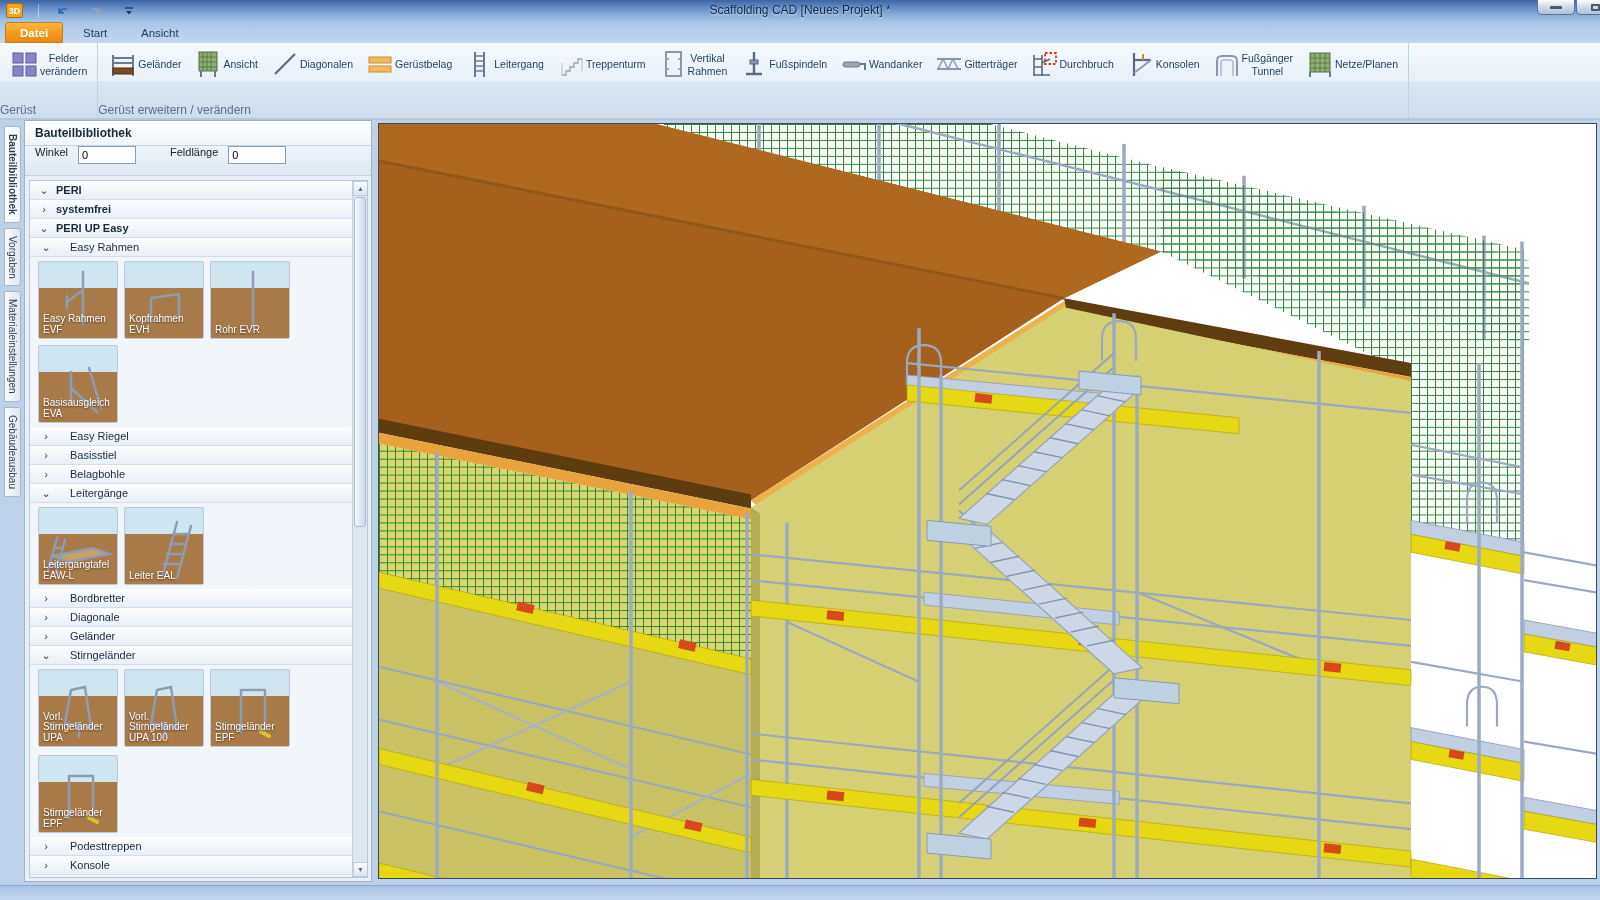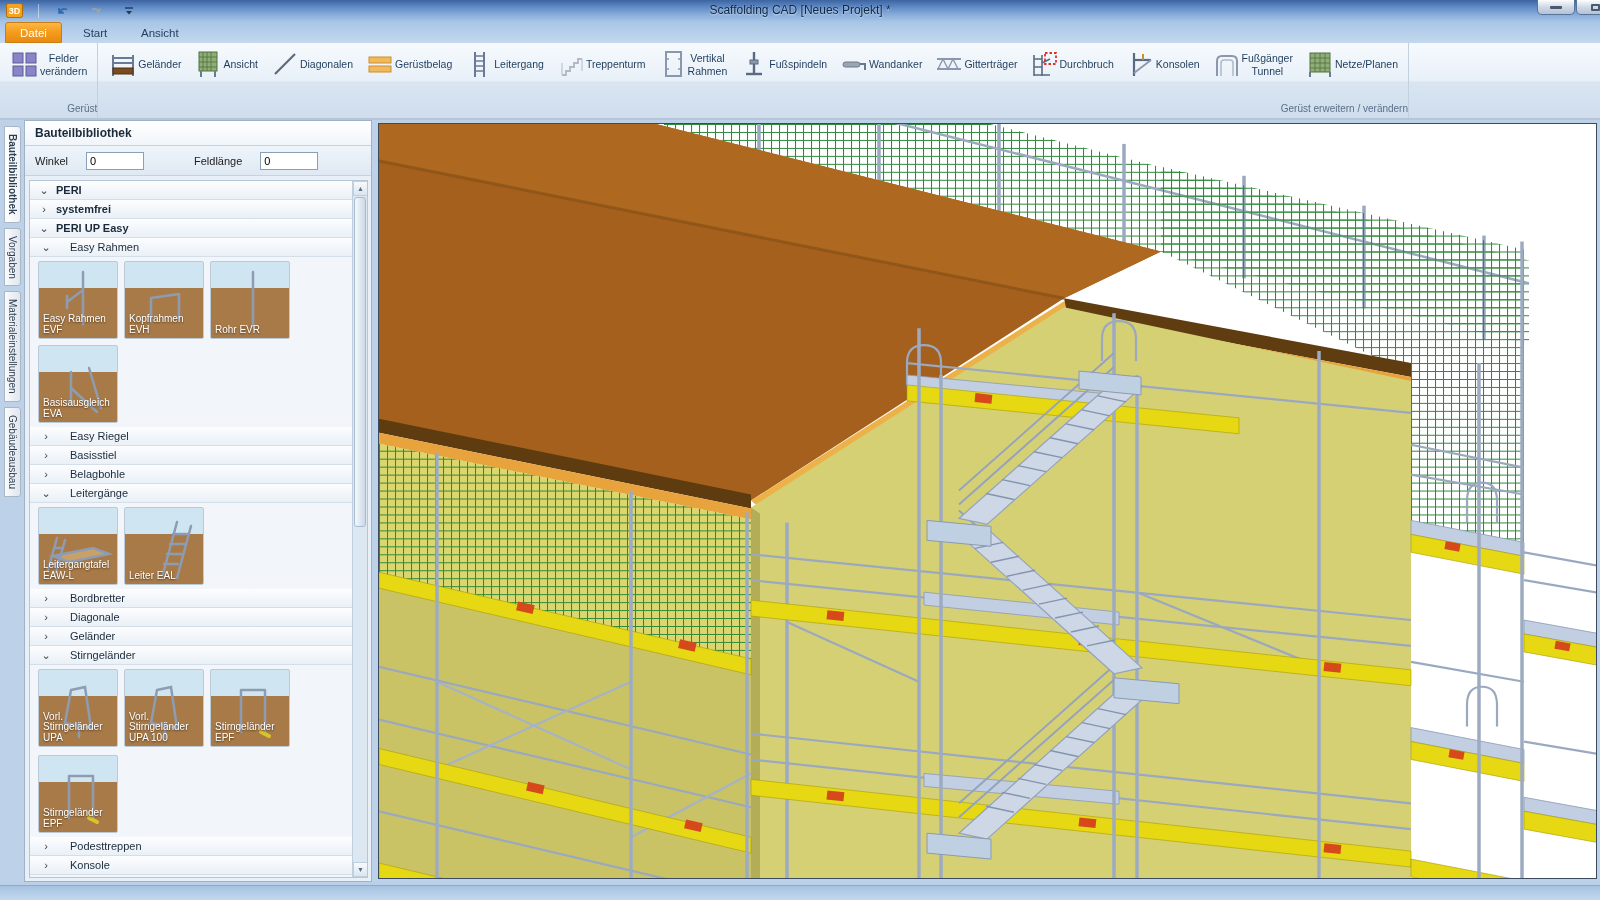--- a/index.html
+++ b/index.html
@@ -18,51 +18,51 @@
   .win-btn { width:38px; height:15px; margin-left:1px; border:1px solid #58749a; border-top:none;
     border-radius:0 0 5px 5px; background:linear-gradient(180deg,#fdfdfd,#cfd9e6 50%,#b4c2d4);
     display:flex; align-items:center; justify-content:center; font-size:9px; color:#333; }
   .win-btn .dash { width:12px; height:3px; background:#4a5a6e; border-radius:1px; }
 
   
   .tabrow { position:absolute; left:0; top:22px; width:1600px; height:21px;
     background:linear-gradient(180deg,#a9c6e6,#c3d8ee); }
   .tab { position:absolute; top:0; height:21px; padding:0 14px; display:flex; align-items:center;
     font-size:11.5px; color:#1e3c5c; cursor:default; }
-  .tab.accent { background:linear-gradient(180deg,#fbb843,#f59d1e 45%,#e88a10); color:#fff; font-weight:normal;
+  .tab.accent { background:linear-gradient(180deg,#fbb843,#f59d1e 45%,#e88a10); color:#fff; font-weight:bold;
     border-radius:3px 3px 0 0; border:1px solid #c97d14; }
   .tab.active { background:linear-gradient(180deg,#fdfeff,#f0f5fb); border:1px solid #b9c8da; border-bottom:none;
     border-radius:3px 3px 0 0; color:#1e3c5c;margin-top:37px; }
 
   
   .ribbon { position:absolute; left:0; top:43px; width:1600px; height:77px;
     background:linear-gradient(180deg,#f6fafd 0%,#e8f0f8 50%,#d9e5f1 52%,#cfdded 100%);
     border-bottom:2px solid #b6c6d8; display:flex; }
   .rgroup { position:relative; height:100%; display:flex; flex-direction:column; border-right:1px solid #c2d0e0; }
   .rgroup-buttons { flex:1; display:flex; align-items:flex-start; padding:3px 4px 0 4px; }
   .rbtn { display:flex; align-items:center; justify-content:flex-start;
     min-width:46px; padding:2px 5px 1px 5px; border-radius:3px; border:1px solid transparent; cursor:default; }
   .rbtn .ricon { width:30px; height:30px; }
   .rbtn .rlabel { margin-top:1px; font-size:10.5px; color:#1e3c5c; text-align:center; line-height:1.15; white-space:pre-line; }
-  .rgroup-label { height:15px; text-align:right; font-size:10px; color:#5a7088; padding-bottom:2px; }
+  .rgroup-label { height:15px; text-align:left; font-size:12px; color:#5a7088; padding-bottom:2px; }
 
   
   .main { position:absolute; left:0; top:120px; width:1600px; height:762px; display:flex; background:#bdd2e8; }
 
   
   .side-tabs { width:24px; display:flex; flex-direction:column; gap:5px; padding-top:6px; align-items:center; }
   .vtab { writing-mode:vertical-rl; font-size:10px; color:#2c3e50; background:linear-gradient(90deg,#fafbfc,#dfe6ee);
     border:1px solid #a8b6c6; border-radius:0 3px 3px 0; padding:7px 2px; cursor:default; }
   .vtab.active { background:linear-gradient(90deg,#ffffff,#eef3f9); font-weight:bold; }
 
   
   .panel { width:348px; background:#e8eff7; border:1px solid #9fb2c6; display:flex; flex-direction:column; }
   .panel-header { height:25px; background:linear-gradient(#ffffff,#f0f5fa); border-bottom:1px solid #c5d2e0;
     font-size:12px; font-weight:bold; color:#1a2a3a; display:flex; align-items:center; padding-left:10px; }
-  .panel-fields { height:30px; display:flex; align-items:center; gap:18px; padding-left:10px;
+  .panel-fields { height:30px; display:flex; align-items:flex-start; gap:10px; padding-left:10px;
     background:linear-gradient(#eef4fa,#dfe9f3); border-bottom:1px solid #c5d2e0; }
   .panel-fields label { font-size:11px; color:#222; }
   .panel-fields input { width:58px; height:18px; border:1px solid #8aa0b8; font-size:11px; padding:0 3px;
     font-family:"Liberation Sans",sans-serif; background:#fff; }
   .panel-fields .gap { width:14px; }
   .tree-wrap { flex:1; position:relative; margin:4px 3px 3px 4px; border:1px solid #b7c6d6; background:#f2f6fb; overflow:hidden; }
   .tree { position:absolute; left:0; top:0; right:15px; bottom:0; overflow:hidden; }
   .trow { height:19px; display:flex; align-items:center; background:linear-gradient(#fdfdfe,#e9f0f7);
     border-bottom:1px solid #d5dfe9; cursor:default; }
   .trow .chev { width:12px; font-size:11px; color:#444; text-align:center; }

